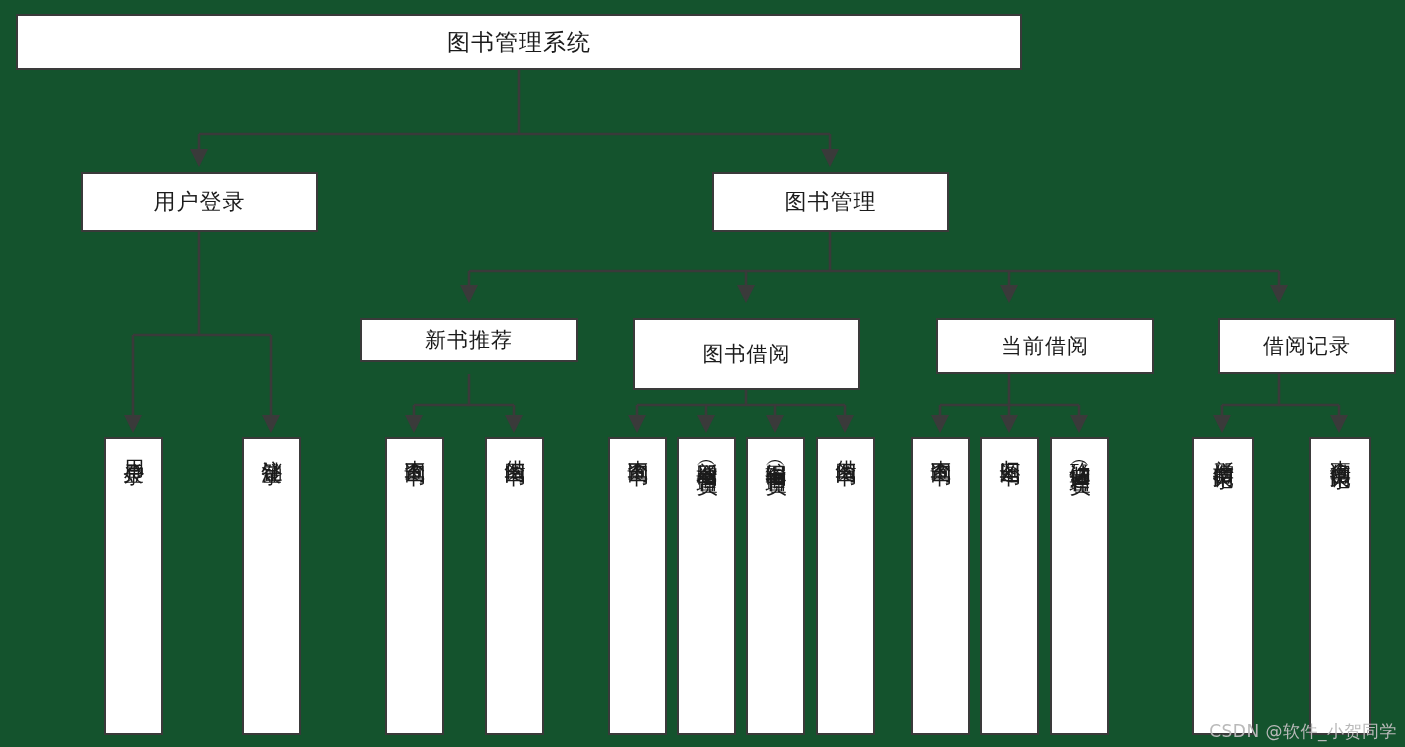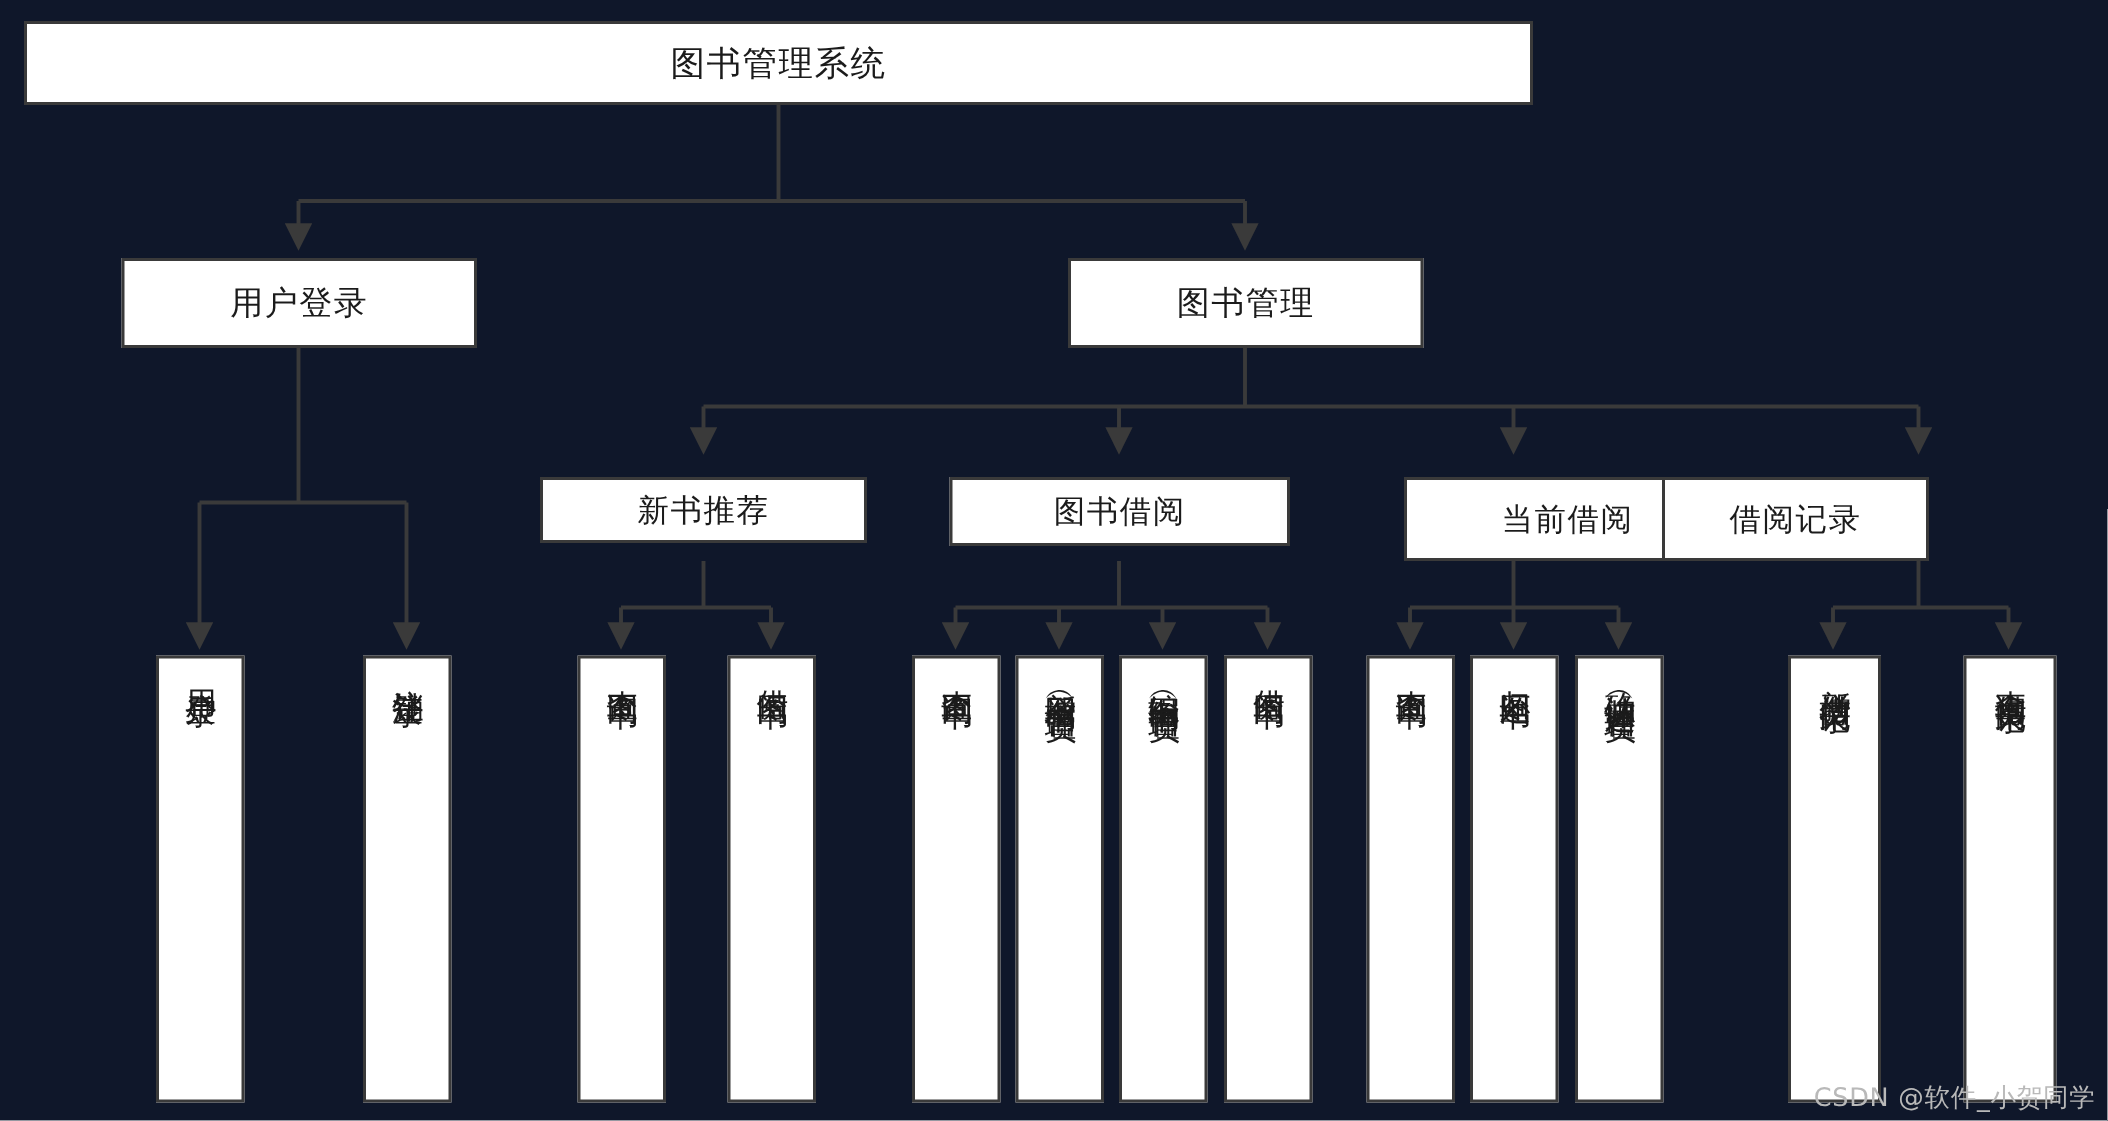--- a/index.html
+++ b/index.html
@@ -8,21 +8,21 @@
     padding: 0;
     background: #ffffff;
   }
   body {
     font-family: "DejaVu Sans", "Liberation Sans", sans-serif;
   }
   #canvas {
     position: relative;
     width: 1405px;
     height: 747px;
-    background: #0f172a;
+    background: #14532d;
     overflow: hidden;
   }
   #wires {
     position: absolute;
     left: 0;
     top: 0;
     width: 1405px;
     height: 747px;
     pointer-events: none;
   }
@@ -144,29 +144,29 @@
   </div>
 
   <div class="node node-l1" style="left:712px; top:172px; width:237px; height:60px;align-items:center;">
     <span class="hlabel">图书管理</span>
   </div>
 
   <div class="node node-l2" style="left:360px; top:318px; width:218px; height:44px;">
     <span class="hlabel">新书推荐</span>
   </div>
 
-  <div class="node node-l2" style="left:633px; top:318px; width:227px; height:46px;">
+  <div class="node node-l2" style="left:633px; top:318px; width:227px; height:72px;">
     <span class="hlabel">图书借阅</span>
   </div>
 
   <div class="node node-l2" style="left:936px; top:318px; width:218px; height:56px;">
     <span class="hlabel">当前借阅</span>
   </div>
 
-  <div class="node node-l2" style="left:1108px; top:318px; width:178px; height:56px;text-align:center;">
+  <div class="node node-l2" style="left:1218px; top:318px; width:178px; height:56px;text-align:center;">
     <span class="hlabel">借阅记录</span>
   </div>
 
   <div class="node node-leaf" style="left:104px; top:437px; width:59px; height:298px;">
     <span class="vlabel">用户登录</span>
   </div>
 
   <div class="node node-leaf" style="left:242px; top:437px; width:59px; height:298px;">
     <span class="vlabel">注销登录</span>
   </div>

